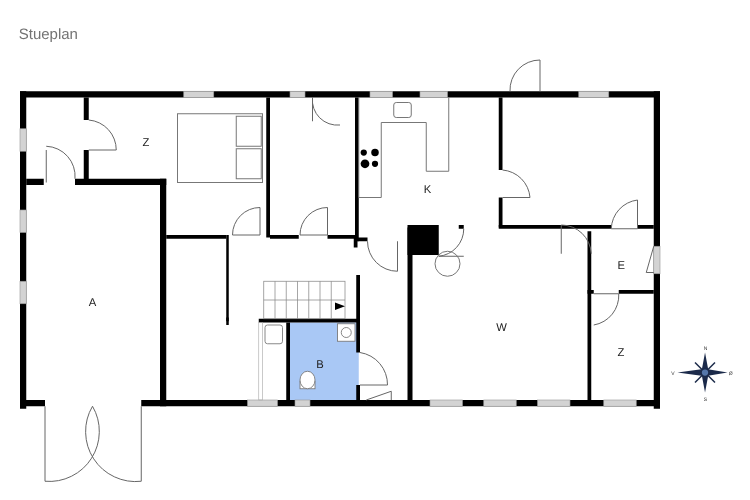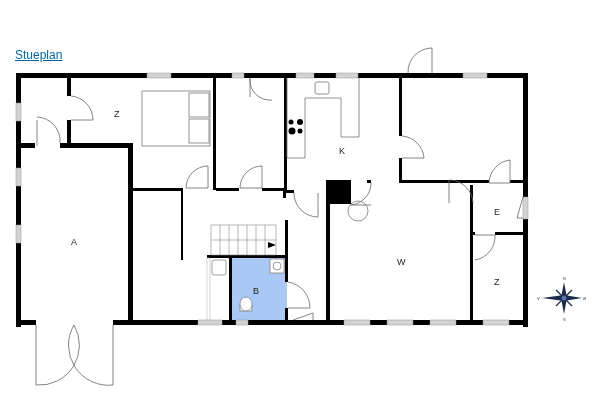--- a/index.html
+++ b/index.html
@@ -1,17 +1,17 @@
 <!DOCTYPE html>
 <html><head>
 <meta charset="utf-8">
 <style>
   html, body { margin:0; padding:0; background:#fff; }
   body { width:600px; height:400px; position:relative; overflow:hidden; font-family:"Liberation Sans", sans-serif; }
-  .title { position:absolute; left:15px; top:48px; font-size:12px; color:#0369a1;text-decoration:underline; }
+  .title { position:absolute; left:15px; top:20px; font-size:12px; color:#737373; }
   svg { position:absolute; left:0; top:0; }
   .lbl { font-family:"Liberation Sans", sans-serif; font-size:9px; fill:#222; }
   .comp { font-family:"Liberation Sans", sans-serif; font-size:4px; fill:#333; }
 </style>
 </head>
 <body>
 
 <div class="title">Stueplan</div>
 
 <svg width="600" height="400" viewBox="0 0 600 400">

